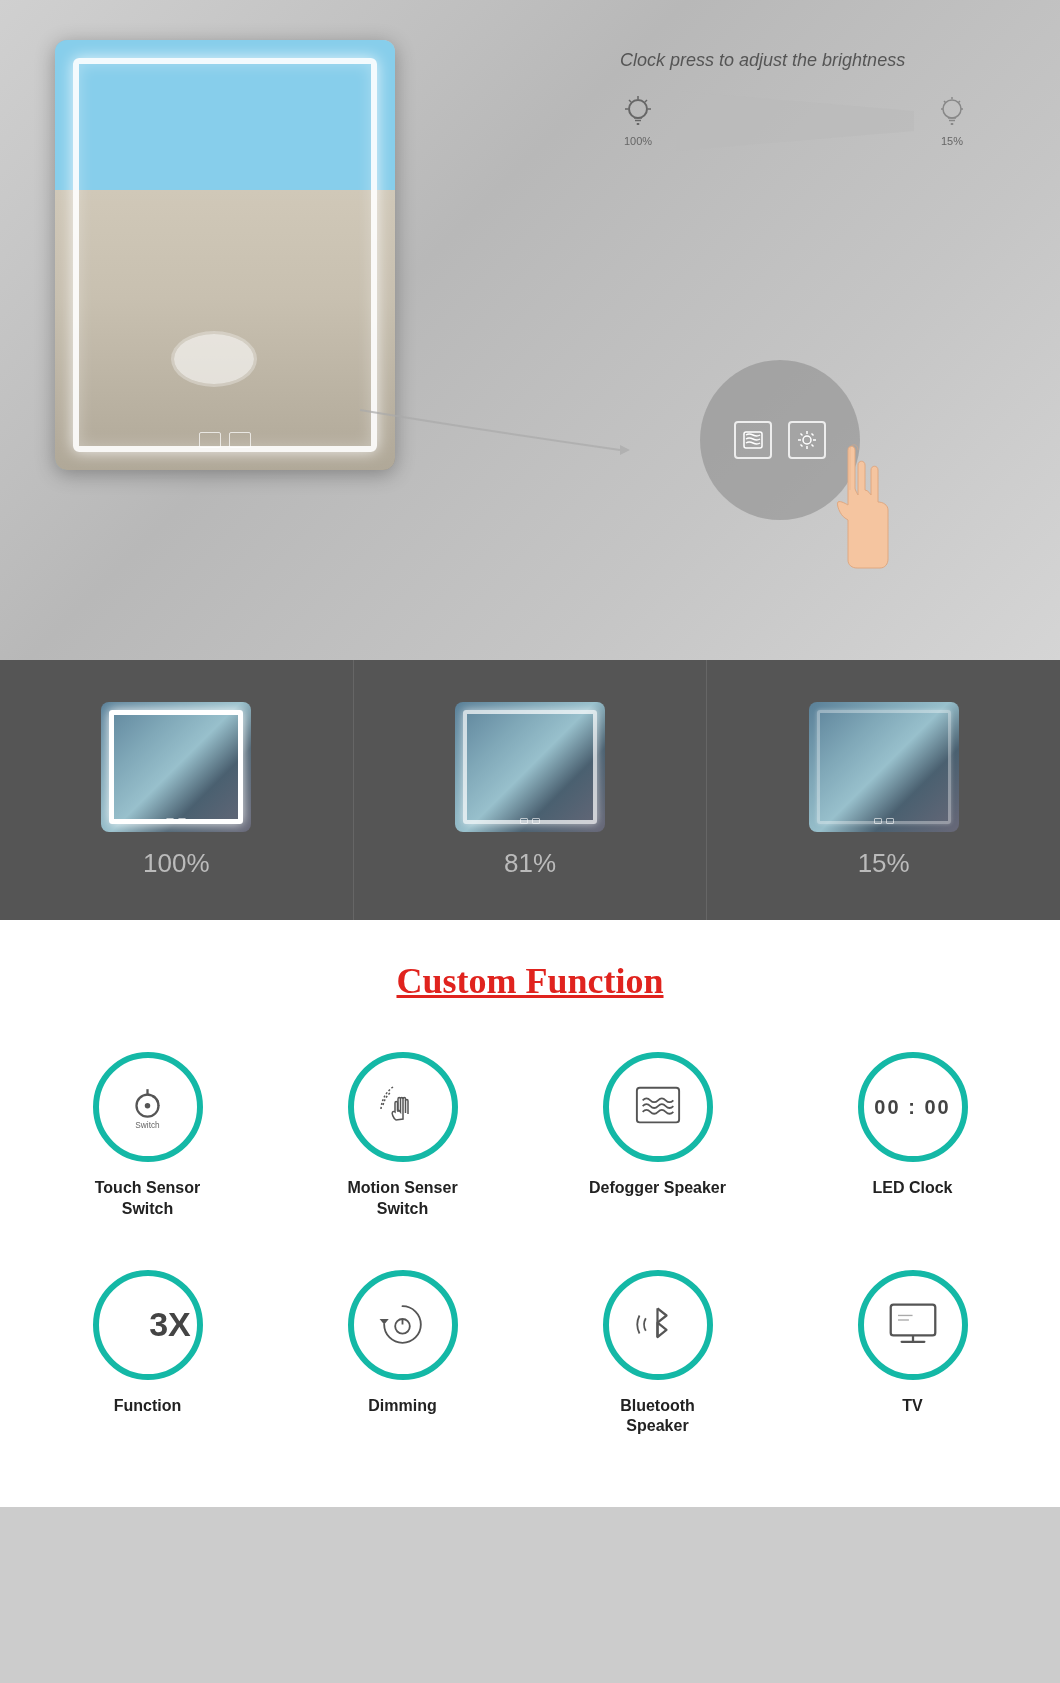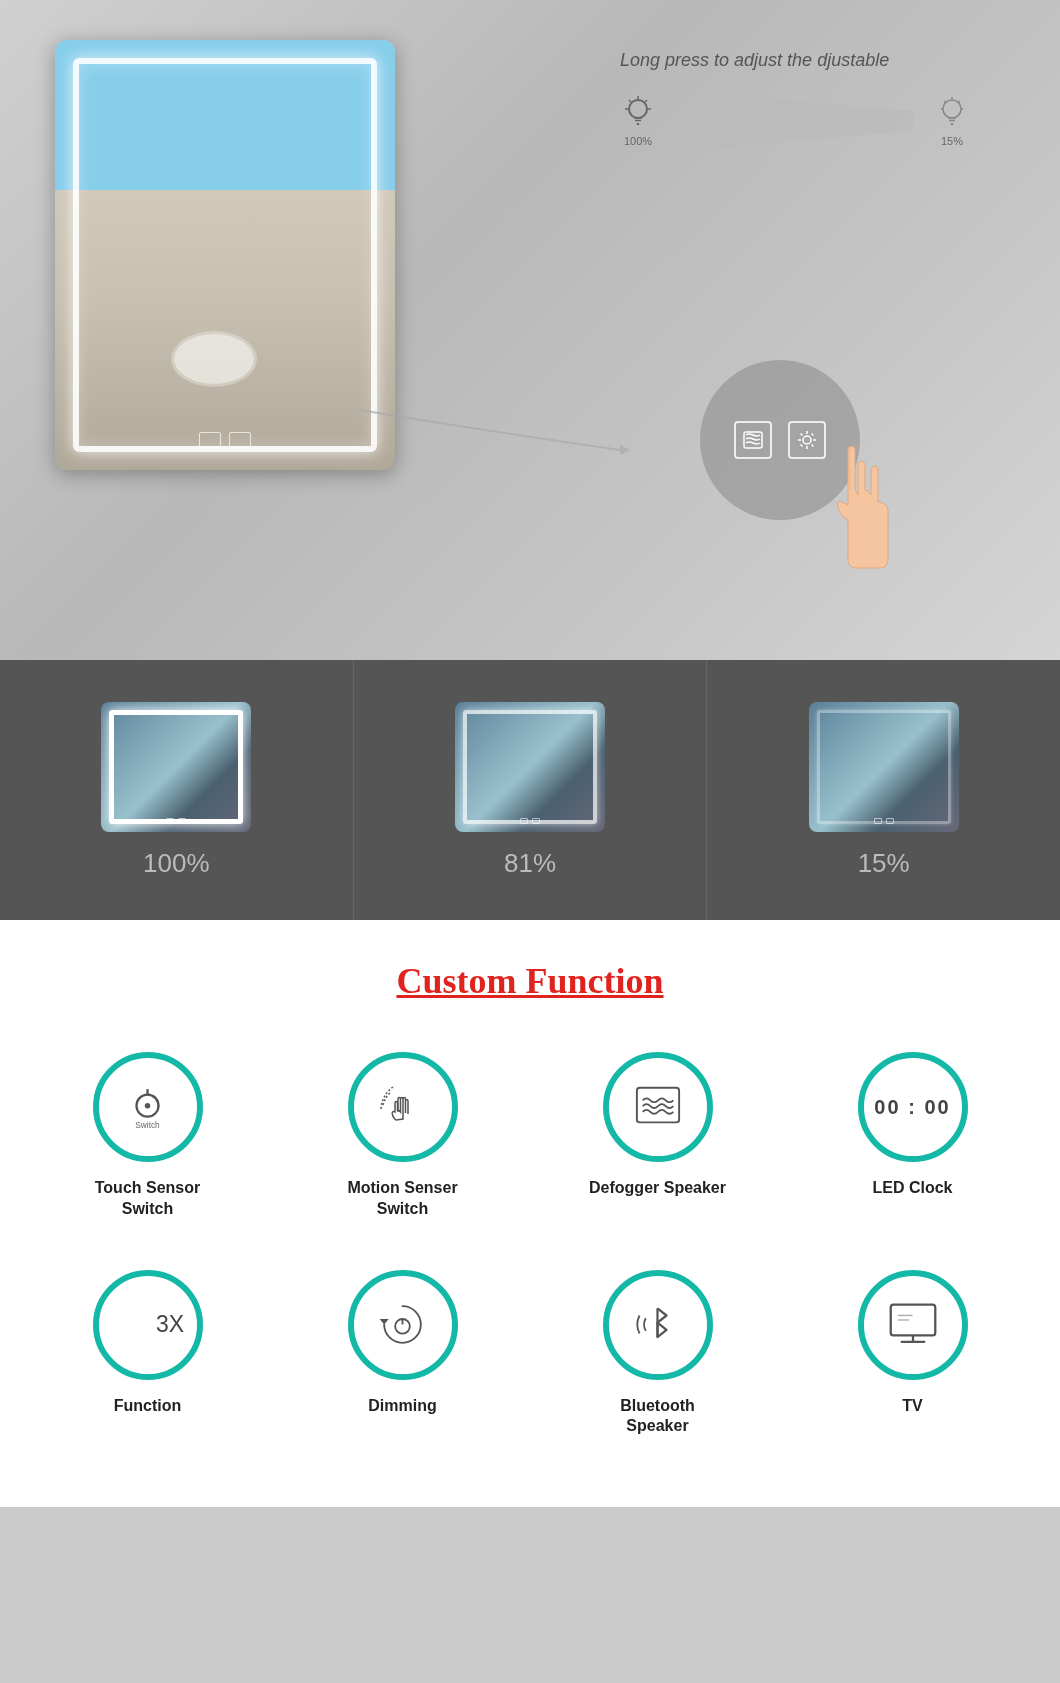--- a/index.html
+++ b/index.html
@@ -275,21 +275,21 @@
       text-align: center;
       color: #222;
       line-height: 1.3;
     }
 
     
     .icon-power svg { width: 50px; height: 50px; }
     .icon-hand svg { width: 60px; height: 60px; }
     .icon-defogger svg { width: 55px; height: 45px; }
     .icon-clock { font-size: 20px; font-weight: bold; color: #444; letter-spacing: 2px; }
-    .icon-3x { font-size: 23px; font-weight: normal; color: #444; margin-left: 45px; }
+    .icon-3x { font-size: 34px; font-weight: bold; color: #444; margin-left: 45px; }
     .icon-dimming svg { width: 55px; height: 55px; }
     .icon-cct svg { width: 55px; height: 55px; }
     .icon-bluetooth svg { width: 45px; height: 55px; }
     .icon-tv svg { width: 60px; height: 50px; }
 
   </style>
 </head>
 <body>
 
 <div class="top-section">
@@ -299,21 +299,21 @@
       <div class="mirror-scene"></div>
       <div class="mirror-led-border"></div>
       <div class="mirror-buttons">
         <div class="mirror-btn"></div>
         <div class="mirror-btn"></div>
       </div>
     </div>
   </div>
 
   <div class="brightness-annotation">
-    <div class="brightness-text">Long press to adjust the djustable</div>
+    <div class="brightness-text">Clock press to adjust the brightness</div>
     <div class="brightness-diagram">
       <div class="bulb-icon">
         <svg class="bulb-svg" viewBox="0 0 36 36" fill="none" xmlns="http://www.w3.org/2000/svg">
           <circle cx="18" cy="14" r="9" stroke="#666" stroke-width="2" fill="none"></circle>
           <line x1="18" y1="4" x2="18" y2="1" stroke="#666" stroke-width="1.5"></line>
           <line x1="28" y1="14" x2="31" y2="14" stroke="#666" stroke-width="1.5"></line>
           <line x1="8" y1="14" x2="5" y2="14" stroke="#666" stroke-width="1.5"></line>
           <line x1="25" y1="7" x2="27" y2="5" stroke="#666" stroke-width="1.5"></line>
           <line x1="11" y1="7" x2="9" y2="5" stroke="#666" stroke-width="1.5"></line>
           <path d="M14 23 h8" stroke="#666" stroke-width="1.5"></path>

